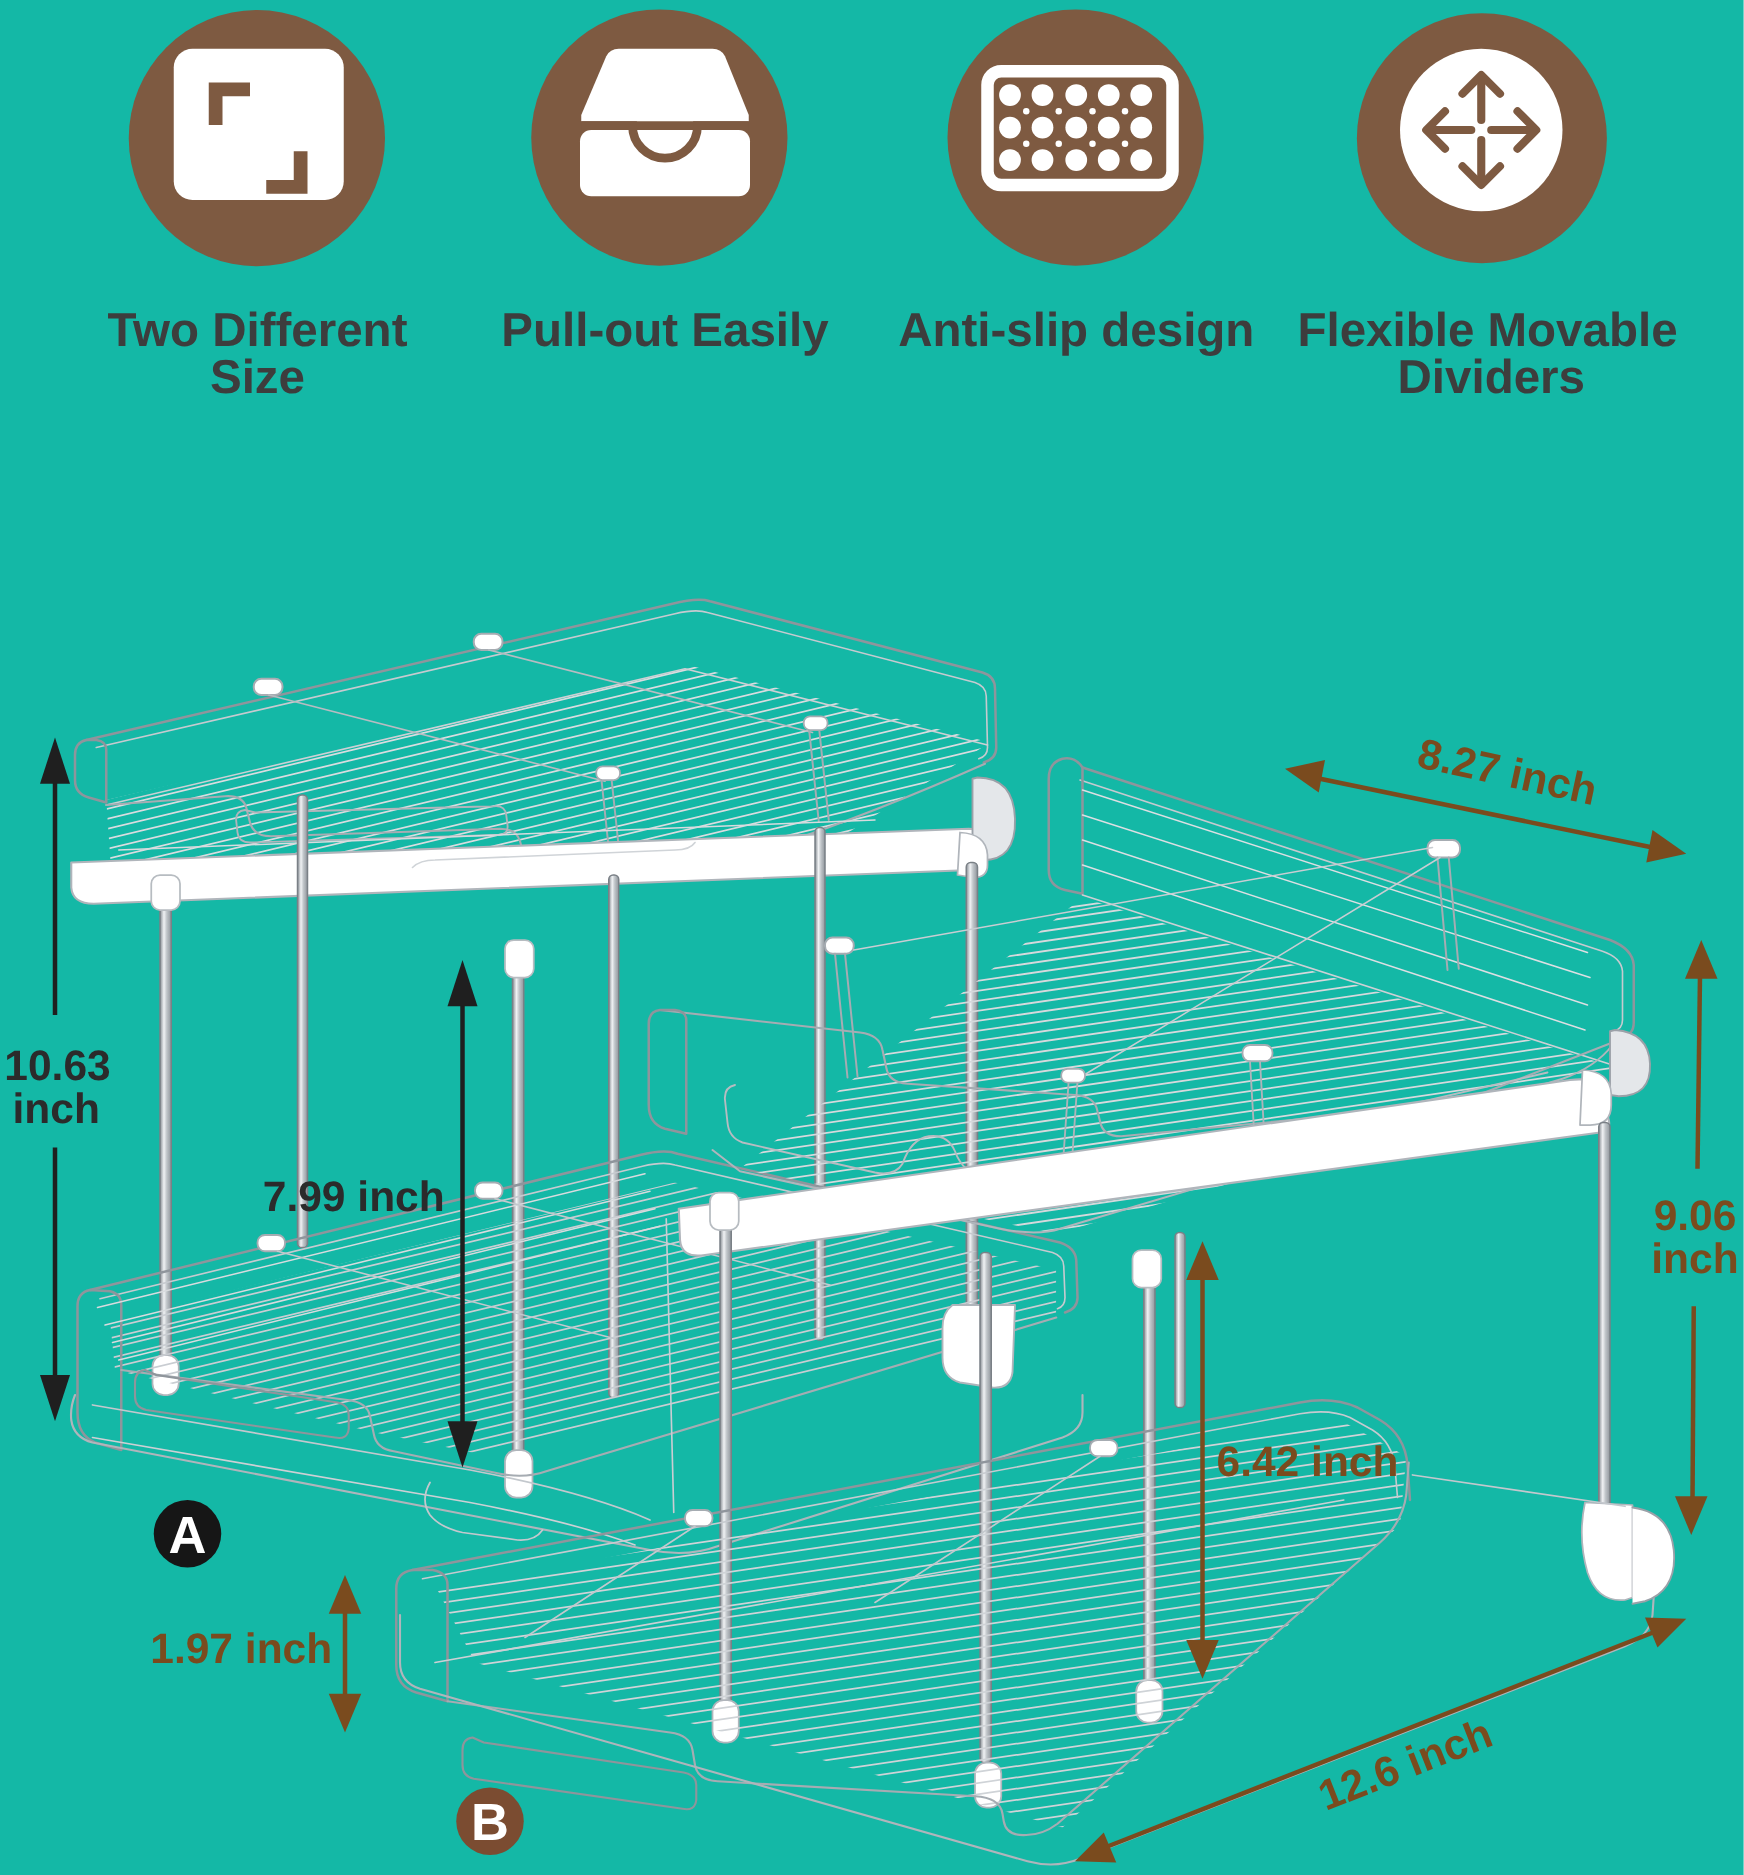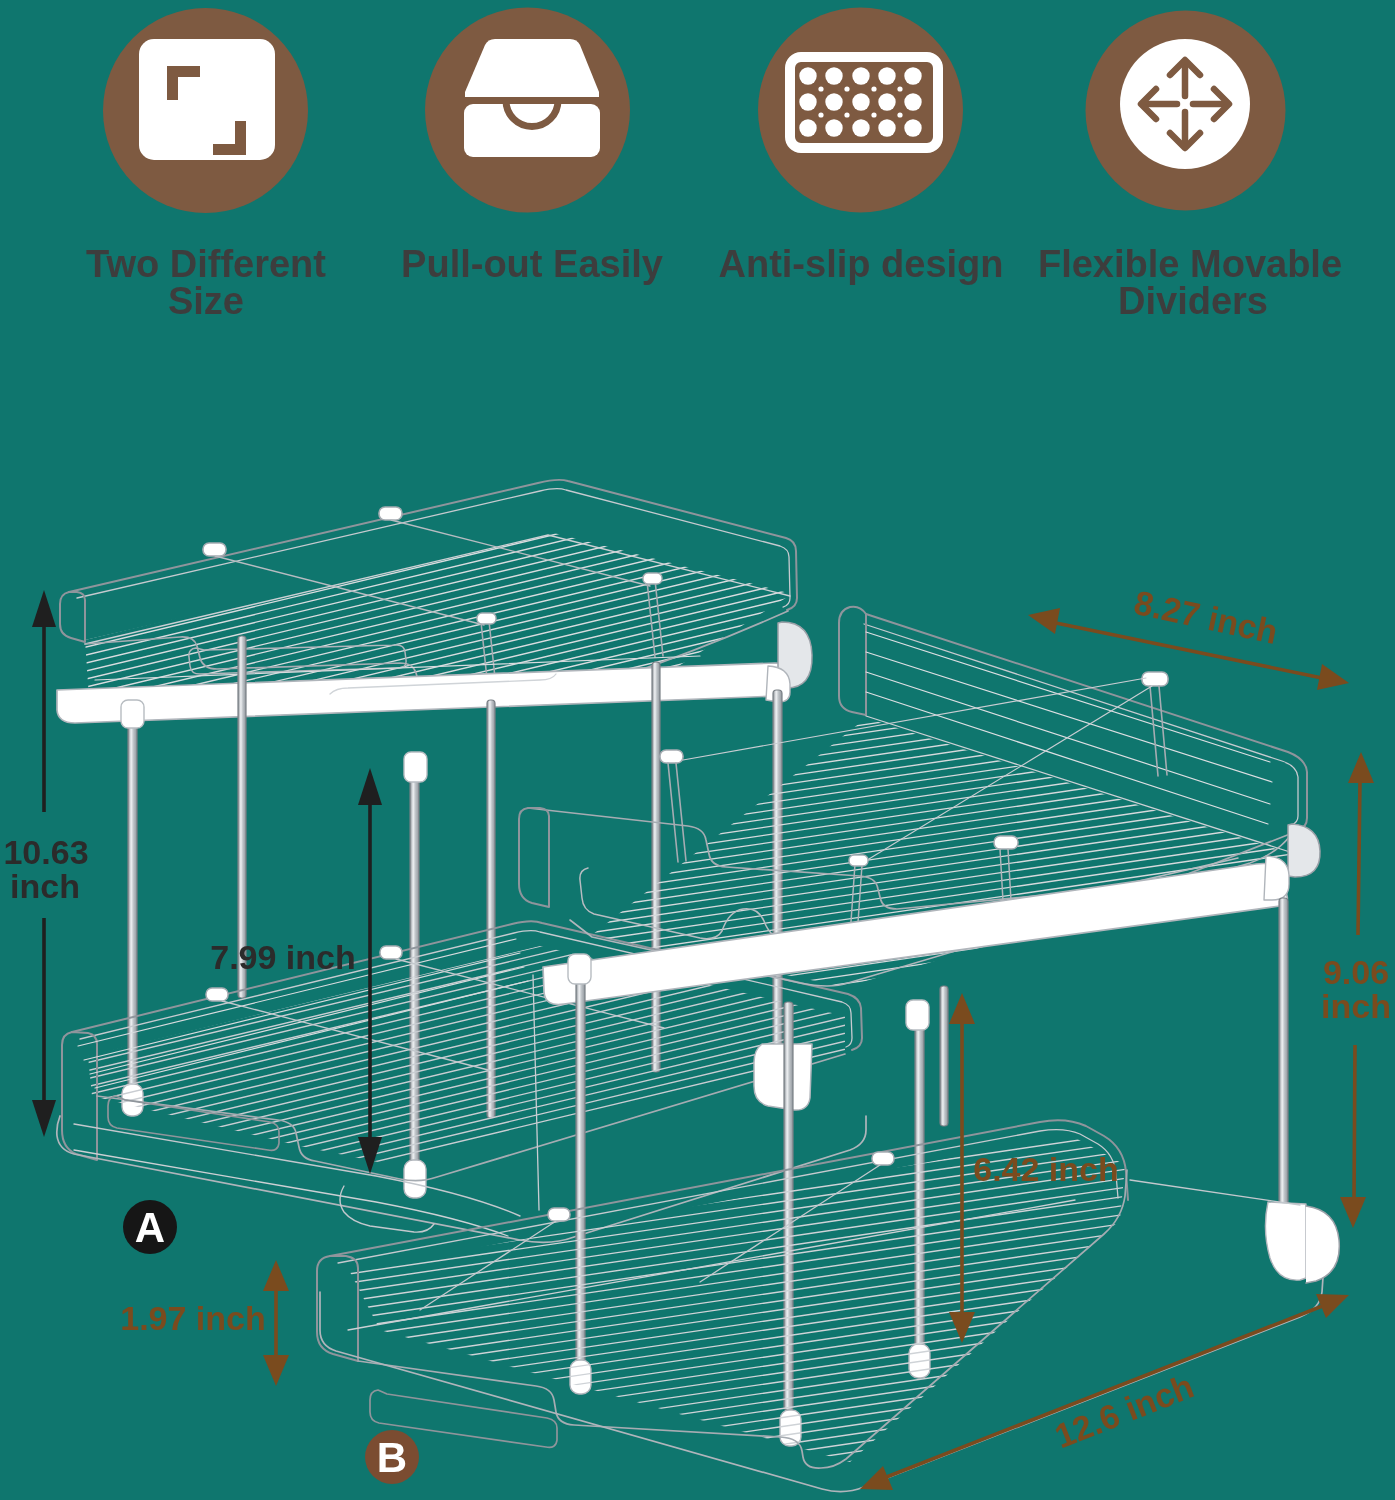--- a/index.html
+++ b/index.html
@@ -1,16 +1,16 @@
 <!DOCTYPE html>
 <html><head>
 <meta charset="utf-8">
 <style>
 html,body{margin:0;padding:0;background:#fff;}
-#page{position:relative;width:1395px;height:1500px;background:#0f766e;overflow:hidden;
+#page{position:relative;width:1395px;height:1500px;background:#14b8a6;overflow:hidden;
 font-family:"Liberation Sans",sans-serif;}
 svg{position:absolute;left:0;top:0;}
 </style>
 </head>
 <body>
 <div id="page">
 <svg width="1395" height="1500" viewBox="0 0 1395 1500">
 <defs>
 <linearGradient id="chrome" x1="0" y1="0" x2="1" y2="0">
   <stop offset="0" stop-color="#878d93"></stop>

